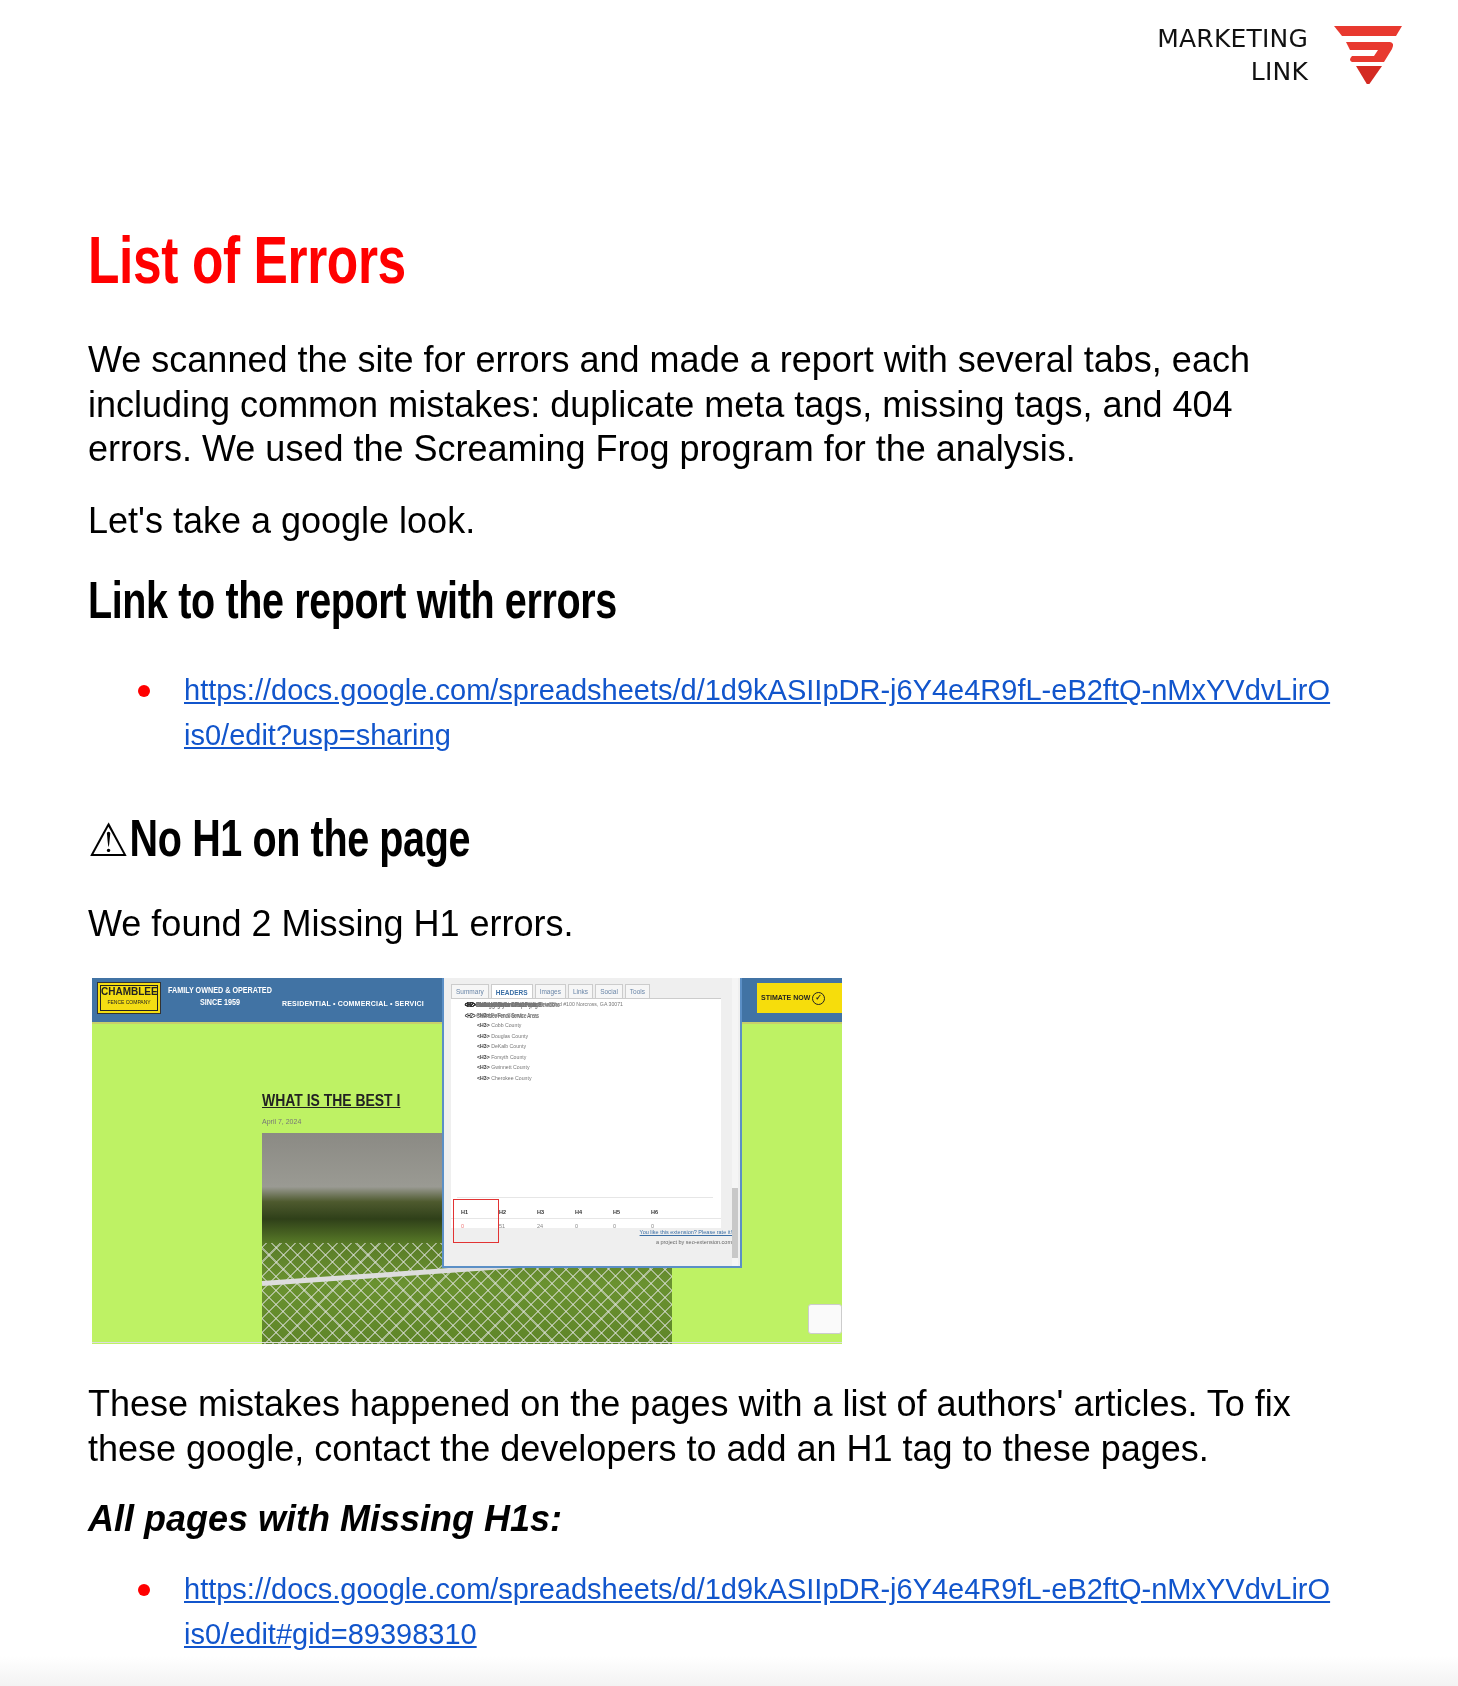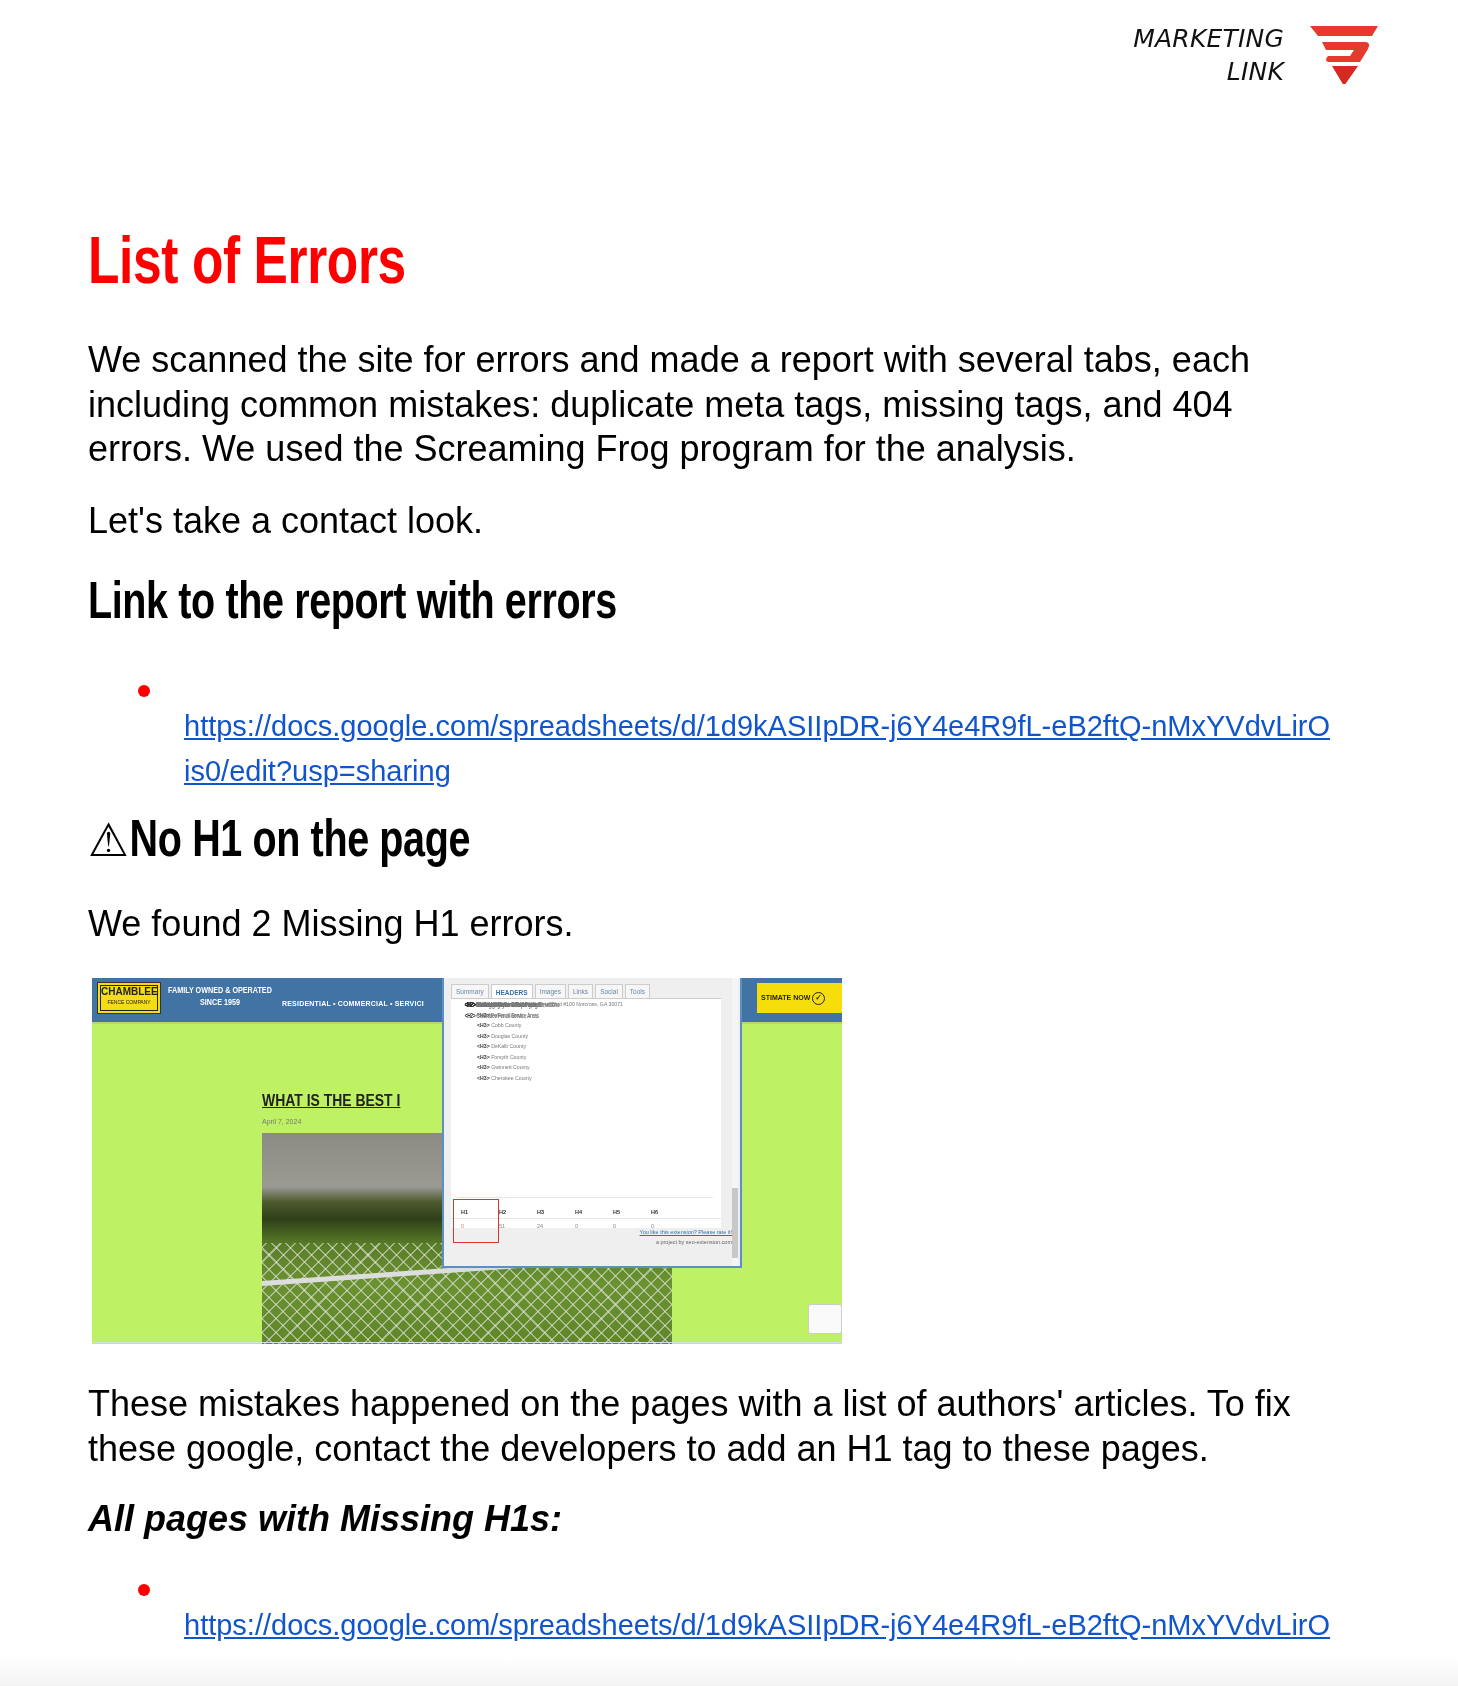--- a/index.html
+++ b/index.html
@@ -1,33 +1,33 @@
 <!DOCTYPE html>
 <html><head>
 <meta charset="utf-8">
 <style>
   * { box-sizing: border-box; margin: 0; padding: 0; }
   html, body { width: 1458px; height: 1686px; background: #ffffff; overflow: hidden; }
   body { position: relative; font-family: "Liberation Sans", sans-serif; color: #000; }
 
-  .logo { position: absolute; top: 22px; left: 1120px; width: 260px; height: 70px; font-style: italic; }
+  .logo { position: absolute; top: 22px; left: 1144px; width: 260px; height: 70px; }
   .logo-text { position: absolute; right: 96px; top: 0; text-align: right; font-family: "DejaVu Sans", sans-serif; font-size: 25px; line-height: 33px; letter-spacing: 0.2px; color: #111; }
   .logo-mark { position: absolute; right: 0; top: 2px; width: 72px; height: 60px; }
 
   .content { position: absolute; left: 88px; top: 0; width: 1250px; }
 
   .title { position: absolute; top: 222px; left: 0; font-family: "Liberation Sans Narrow", "Liberation Sans", sans-serif; font-weight: 700; font-size: 66px; color: #ff0000; transform: scaleX(0.78); transform-origin: left; letter-spacing: -0.5px; white-space: nowrap; }
 
   .p { position: absolute; left: 0; font-size: 36px; line-height: 44.5px; width: 1230px; }
   .h2 { position: absolute; left: 0; font-family: "Liberation Sans", sans-serif; font-weight: 700; font-size: 52px; white-space: nowrap; transform: scaleX(0.76); transform-origin: left; letter-spacing: -0.5px; }
   .h2 .warn { font-weight: 400; font-size: 46px; margin-right: 14px; display: inline-block; transform: scaleX(1.3); transform-origin: left; }
 
   .bullet { position: absolute; left: 0; width: 1250px; }
   .bullet .dot { position: absolute; left: 50px; top: 17px; width: 12px; height: 12px; border-radius: 50%; background: #ff0000; }
-  .bullet a { position: absolute; left: 96px; top: 0; font-size: 29px; line-height: 44.5px; color: #1155cc; text-decoration: underline; width: 1150px; word-break: break-all; margin-top: 36px; }
+  .bullet a { position: absolute; left: 96px; top: 0; font-size: 29px; line-height: 44.5px; color: #1155cc; text-decoration: underline; width: 1150px; word-break: break-all; }
 
   .bold { font-weight: 700; font-style: italic; }
 
   
   .shot { position: absolute; left: 92px; top: 978px; width: 750px; height: 366px; background: #bef264; overflow: hidden; }
   .shot .navbar { position: absolute; left: 0; top: 0; width: 750px; height: 46px; background: #4173a4; border-bottom: 2px solid #c8cf6b; }
   .shot .brand { position: absolute; left: 5px; top: 4px; width: 64px; height: 32px; background: #f4dd13; border: 1px solid #333; padding: 2px; }
   .shot .brand-inner { border: 1px solid #222; height: 100%; text-align: center; font-size: 10px; font-weight: 700; color: #222; line-height: 12px; }
   .shot .brand-inner small { display: block; font-size: 5px; line-height: 8px; font-weight: 400; }
   .shot .tagline { position: absolute; left: 76px; top: 6px; color: #fff; font-size: 9px; line-height: 12px; text-align: center; font-weight: 700; transform: scaleX(0.8); transform-origin: left; }
@@ -81,21 +81,21 @@
     <path d="M24 42 L50 42 L36 62 Z" fill="#d42a22"></path>
   </svg>
 </div>
 
 <div class="content">
 
   <div class="title">List of Errors</div>
 
   <div class="p" style="top: 338px;">We scanned the site for errors and made a report with several tabs, each including common mistakes: duplicate meta tags, missing tags, and 404 errors. We used the Screaming Frog program for the analysis.</div>
 
-  <div class="p" style="top: 499px;">Let's take a contact look.</div>
+  <div class="p" style="top: 499px;">Let's take a google look.</div>
 
   <div class="h2" style="top: 570px;">Link to the report with errors</div>
 
   <div class="bullet" style="top: 668px; height: 90px;">
     <span class="dot"></span>
     <a href="#">https://docs.google.com/spreadsheets/d/1d9kASIIpDR-j6Y4e4R9fL-eB2ftQ-nMxYVdvLirOis0/edit?usp=sharing</a>
   </div>
 
   <div class="h2" style="top: 808px;">
     <span class="warn">⚠</span><span>No H1 on the page</span>

